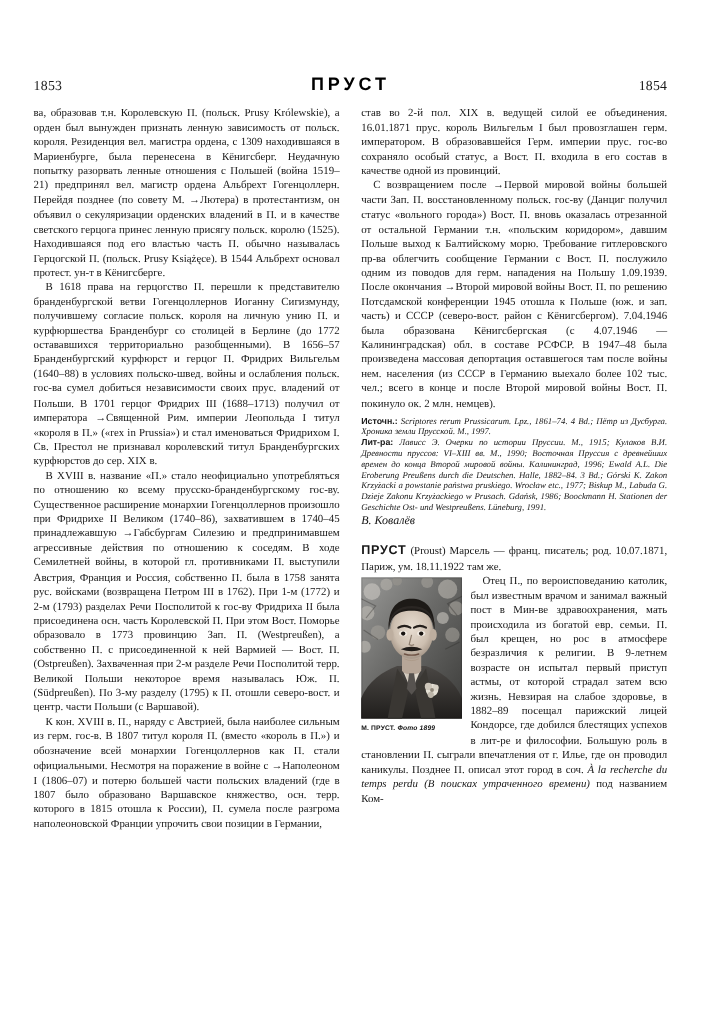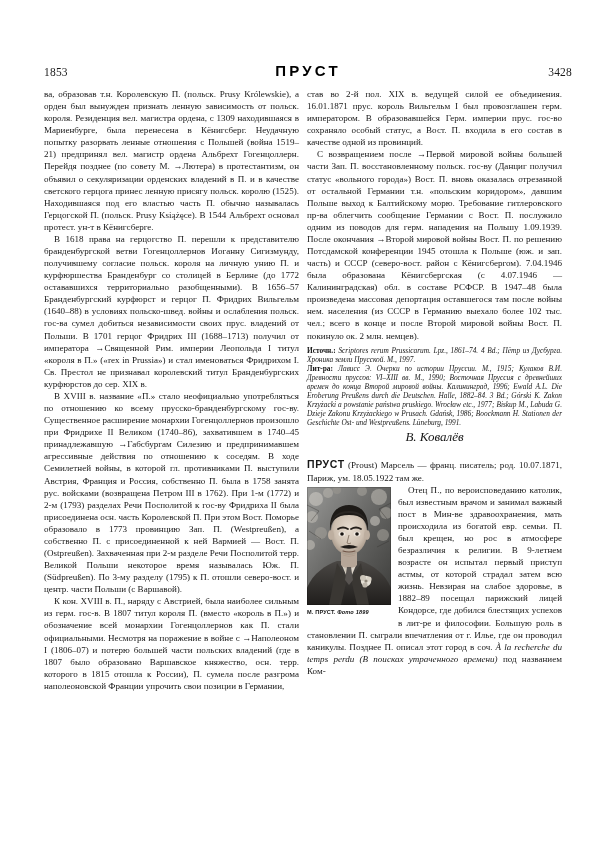--- a/index.html
+++ b/index.html
@@ -17,21 +17,21 @@
   }
   .page {
     position: absolute;
     left: 0; top: 0;
     width: 600px;
     height: 849px;
     background: #fff;
   }
   .content {
     position: absolute;
-    left: 44px;
+    left: 28px;
     top: 62px;
     width: 528px;
   }
   
   .runhead {
     display: flex;
     align-items: baseline;
     justify-content: space-between;
     width: 528px;
     margin-bottom: 9px;
@@ -47,21 +47,21 @@
     font-size: 15px;
     font-weight: bold;
     letter-spacing: 3.2px;
     color: #000;
     text-align: center;
     flex: 1;
   }
   
   .cols {
     display: flex;
-    gap: 8px;
+    gap: 18px;
     width: 528px;
   }
   .col {
     width: 255px;
   }
   p.par {
     margin: 0;
     font-size: 9.05px;
     line-height: 12.08px;
     text-align: justify;
@@ -76,28 +76,28 @@
   
   p.refs {
     margin: 0;
     font-size: 7.35px;
     line-height: 9.1px;
     text-align: justify;
     text-indent: 0;
     color: #171717;
   }
   p.refs.first { margin-top: 4px; }
-  .refs b { font-family: Liberation Serif, serif; font-weight: bold; }
+  .refs b { font-family: Liberation Sans, sans-serif; font-weight: bold; }
   .refs i { }
 
   .signature {
     margin: 2px 0 0 0;
-    font-size: 13px;
+    font-size: 10px;
     font-style: italic;
-    text-align: center;
+    text-align: left;
     color: #171717;
   }
 
   .entry-head {
     font-family: "Liberation Sans", sans-serif;
     font-size: 10.5px;
     font-weight: bold;
     letter-spacing: 0.6px;
   }
   .spacer-entry { height: 13px; }
@@ -129,21 +129,21 @@
 </style>
 </head>
 <body>
 
 <div class="page">
   <div class="content">
 
     <div class="runhead">
       <span class="folio">1853</span>
       <span class="runhead-title">ПРУСТ</span>
-      <span class="folio">3428</span>
+      <span class="folio">1854</span>
     </div>
 
     <div class="cols">
 
       <div class="col">
         <p class="par cont">ва, образовав т.н. Королевскую П. (польск. Prusy Królewskie), а орден был вынужден признать ленную зависимость от польск. короля. Резиденция вел. магистра ордена, с 1309 находившаяся в Мариенбурге, была перенесена в Кёнигсберг. Неудачную попытку разорвать ленные отношения с Польшей (война 1519–21) предпринял вел. магистр ордена Альбрехт Гогенцоллерн. Перейдя позднее (по совету М. →Лютера) в протестантизм, он объявил о секуляризации орденских владений в П. и в качестве светского герцога принес ленную присягу польск. королю (1525). Находившаяся под его властью часть П. обычно называлась Герцогской П. (польск. Prusy Książęce). В 1544 Альбрехт основал протест. ун-т в Кёнигсберге.</p>
         <p class="par">В 1618 права на герцогство П. перешли к представителю бранденбургской ветви Гогенцоллернов Иоганну Сигизмунду, получившему согласие польск. короля на личную унию П. и курфюршества Бранденбург со столицей в Берлине (до 1772 остававшихся территориально разобщенными). В 1656–57 Бранденбургский курфюрст и герцог П. Фридрих Вильгельм (1640–88) в условиях польско-швед. войны и ослабления польск. гос-ва сумел добиться независимости своих прус. владений от Польши. В 1701 герцог Фридрих III (1688–1713) получил от императора →Священной Рим. империи Леопольда I титул «короля в П.» («rex in Prussia») и стал именоваться Фридрихом I. Св. Престол не признавал королевский титул Бранденбургских курфюрстов до сер. XIX в.</p>
         <p class="par">В XVIII в. название «П.» стало неофициально употребляться по отношению ко всему прусско-бранденбургскому гос-ву. Существенное расширение монархии Гогенцоллернов произошло при Фридрихе II Великом (1740–86), захватившем в 1740–45 принадлежавшую →Габсбургам Силезию и предпринимавшем агрессивные действия по отношению к соседям. В ходе Семилетней войны, в которой гл. противниками П. выступили Австрия, Франция и Россия, собственно П. была в 1758 занята рус. войсками (возвращена Петром III в 1762). При 1-м (1772) и 2-м (1793) разделах Речи Посполитой к гос-ву Фридриха II была присоединена осн. часть Королевской П. При этом Вост. Поморье образовало в 1773 провинцию Зап. П. (Westpreußen), а собственно П. с присоединенной к ней Вармией — Вост. П. (Ostpreußen). Захваченная при 2-м разделе Речи Посполитой терр. Великой Польши некоторое время называлась Юж. П. (Südpreußen). По 3-му разделу (1795) к П. отошли северо-вост. и центр. части Польши (с Варшавой).</p>
         <p class="par">К кон. XVIII в. П., наряду с Австрией, была наиболее сильным из герм. гос-в. В 1807 титул короля П. (вместо «король в П.») и обозначение всей монархии Гогенцоллернов как П. стали официальными. Несмотря на поражение в войне с →Наполеоном I (1806–07) и потерю большей части польских владений (где в 1807 было образовано Варшавское княжество, осн. терр. которого в 1815 отошла к России), П. сумела после разгрома наполеоновской Франции упрочить свои позиции в Германии,</p>
       </div>
@@ -153,21 +153,21 @@
         <p class="par">С возвращением после →Первой мировой войны большей части Зап. П. восстановленному польск. гос-ву (Данциг получил статус «вольного города») Вост. П. вновь оказалась отрезанной от остальной Германии т.н. «польским коридором», давшим Польше выход к Балтийскому морю. Требование гитлеровского пр-ва облегчить сообщение Германии с Вост. П. послужило одним из поводов для герм. нападения на Польшу 1.09.1939. После окончания →Второй мировой войны Вост. П. по решению Потсдамской конференции 1945 отошла к Польше (юж. и зап. часть) и СССР (северо-вост. район с Кёнигсбергом). 7.04.1946 была образована Кёнигсбергская (с 4.07.1946 — Калининградская) обл. в составе РСФСР. В 1947–48 была произведена массовая депортация оставшегося там после войны нем. населения (из СССР в Германию выехало более 102 тыс. чел.; всего в конце и после Второй мировой войны Вост. П. покинуло ок. 2 млн. немцев).</p>
 
         <p class="refs first"><b>Источн.:</b> <i>Scriptores rerum Prussicarum. Lpz., 1861–74. 4 Bd.; Пётр из Дусбурга. Хроника земли Прусской. М., 1997.</i></p>
 
         <p class="refs"><b>Лит-ра:</b> <i>Лависс Э. Очерки по истории Пруссии. М., 1915; Кулаков В.И. Древности пруссов: VI–XIII вв. М., 1990; Восточная Пруссия с древнейших времен до конца Второй мировой войны. Калининград, 1996; Ewald A.L. Die Eroberung Preußens durch die Deutschen. Halle, 1882–84. 3 Bd.; Górski K. Zakon Krzyżacki a powstanie państwa pruskiego. Wrocław etc., 1977; Biskup M., Labuda G. Dzieje Zakonu Krzyżackiego w Prusach. Gdańsk, 1986; Boockmann H. Stationen der Geschichte Ost- und Westpreußens. Lüneburg, 1991.</i></p>
 
         <p class="signature">В. Ковалёв</p>
 
         <div class="spacer-entry"></div>
 
-        <p class="par noind"><span class="entry-head">ПРУСТ</span><span> (Proust) Марсель — франц. писатель; род. 10.07.1871, Париж, ум. 18.05.1922 там же.</span></p>
+        <p class="par noind"><span class="entry-head">ПРУСТ</span><span> (Proust) Марсель — франц. писатель; род. 10.07.1871, Париж, ум. 18.11.1922 там же.</span></p>
 
         <p class="par">
           <span class="figure">
             <span class="photo">
               <svg width="84" height="118" viewBox="0 0 84 118" xmlns="http://www.w3.org/2000/svg">
                 <defs>
                   <linearGradient id="bgG" x1="0" y1="0" x2="1" y2="1">
                     <stop offset="0%" stop-color="#9a9a98"></stop>
                     <stop offset="45%" stop-color="#6a6a68"></stop>
                     <stop offset="100%" stop-color="#3b3b39"></stop>

